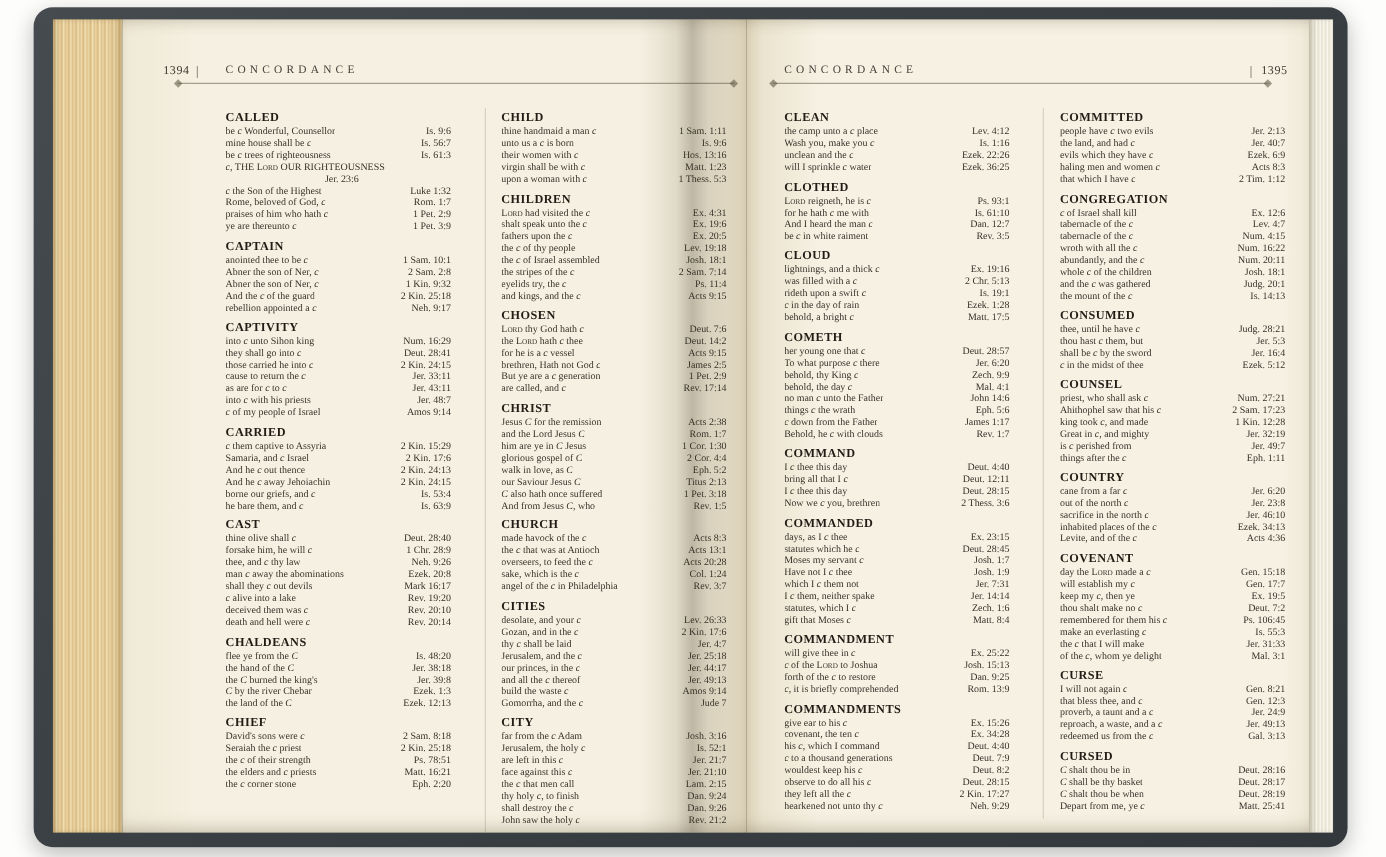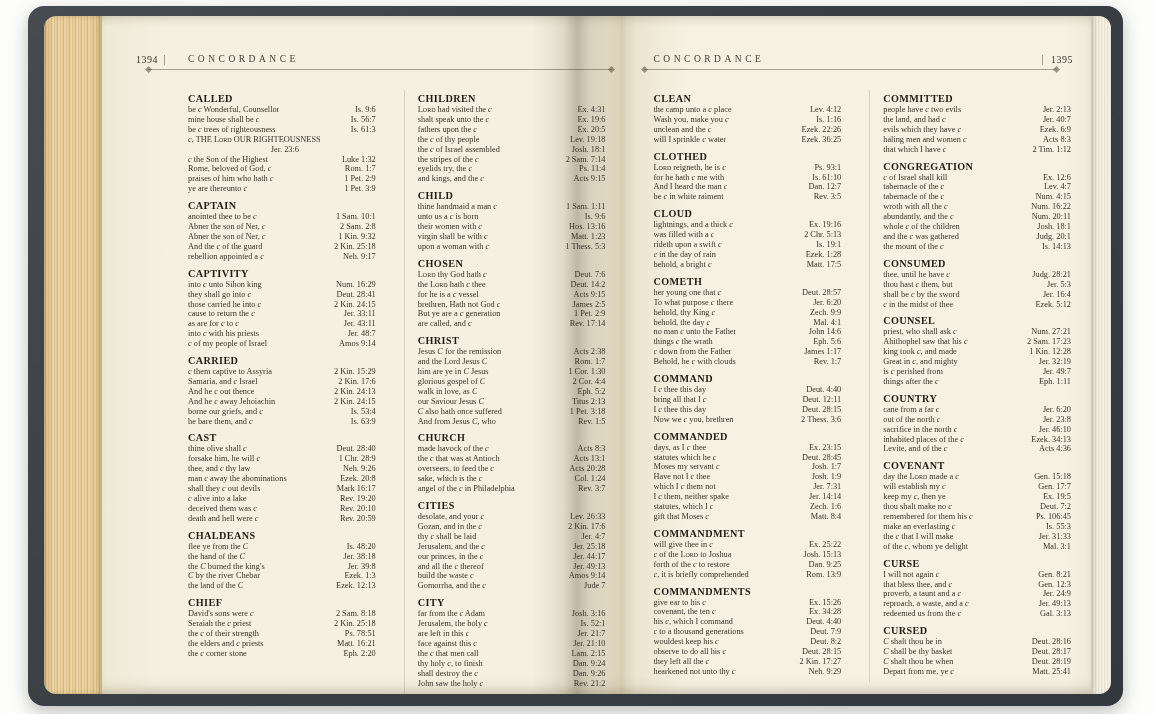--- a/index.html
+++ b/index.html
@@ -14,21 +14,21 @@
     position: absolute;
     left: 28px; top: 6px; right: 32px; bottom: 8px;
     background: linear-gradient(135deg, #454b4f 0%, #3a4044 40%, #33383c 100%);
     border-radius: 16px;
     box-shadow: 0 6px 18px rgba(0,0,0,0.25);
   }
   .pages-wrap {
     position: absolute;
     left: 16px; top: 10px; right: 12px; bottom: 12px;
     display: flex;
-    border-radius: 12px;
+    border-radius: 0;
     overflow: hidden;
   }
   .edge-left {
     width: 58px;
     background: repeating-linear-gradient(90deg,
       #e9d3a2 0px, #d9b97e 1.5px, #f0e1b6 3px, #dfc28c 4.5px, #ecd8a9 6px);
     box-shadow: inset -6px 0 8px -4px rgba(120,90,40,0.45), inset 4px 0 6px -3px rgba(80,60,30,0.4);
   }
   .edge-right {
     width: 20px;
@@ -291,21 +291,21 @@
               <div class="line">
                 <span class="t"><i>c</i> alive into a lake</span>
                 <span class="ref">Rev. 19:20</span>
               </div>
               <div class="line">
                 <span class="t">deceived them was <i>c</i></span>
                 <span class="ref">Rev. 20:10</span>
               </div>
               <div class="line">
                 <span class="t">death and hell were <i>c</i></span>
-                <span class="ref">Rev. 20:59</span>
+                <span class="ref">Rev. 20:14</span>
               </div>
             </div>
             <div class="entry">
               <div class="headword">CHALDEANS</div>
               <div class="line">
                 <span class="t">flee ye from the <i>C</i></span>
                 <span class="ref">Is. 48:20</span>
               </div>
               <div class="line">
                 <span class="t">the hand of the <i>C</i></span>
@@ -343,20 +343,43 @@
                 <span class="ref">Matt. 16:21</span>
               </div>
               <div class="line">
                 <span class="t">the <i>c</i> corner stone</span>
                 <span class="ref">Eph. 2:20</span>
               </div>
             </div>
           </div>
           <div class="col">
             <div class="entry">
+              <div class="headword">CHILD</div>
+              <div class="line">
+                <span class="t">thine handmaid a man <i>c</i></span>
+                <span class="ref">1 Sam. 1:11</span>
+              </div>
+              <div class="line">
+                <span class="t">unto us a <i>c</i> is born</span>
+                <span class="ref">Is. 9:6</span>
+              </div>
+              <div class="line">
+                <span class="t">their women with <i>c</i></span>
+                <span class="ref">Hos. 13:16</span>
+              </div>
+              <div class="line">
+                <span class="t">virgin shall be with <i>c</i></span>
+                <span class="ref">Matt. 1:23</span>
+              </div>
+              <div class="line">
+                <span class="t">upon a woman with <i>c</i></span>
+                <span class="ref">1 Thess. 5:3</span>
+              </div>
+            </div>
+            <div class="entry">
               <div class="headword">CHILDREN</div>
               <div class="line">
                 <span class="t"><span class="sc">Lord</span> had visited the <i>c</i></span>
                 <span class="ref">Ex. 4:31</span>
               </div>
               <div class="line">
                 <span class="t">shalt speak unto the <i>c</i></span>
                 <span class="ref">Ex. 19:6</span>
               </div>
               <div class="line">
@@ -375,43 +398,20 @@
                 <span class="t">the stripes of the <i>c</i></span>
                 <span class="ref">2 Sam. 7:14</span>
               </div>
               <div class="line">
                 <span class="t">eyelids try, the <i>c</i></span>
                 <span class="ref">Ps. 11:4</span>
               </div>
               <div class="line">
                 <span class="t">and kings, and the <i>c</i></span>
                 <span class="ref">Acts 9:15</span>
-              </div>
-            </div>
-            <div class="entry">
-              <div class="headword">CHILD</div>
-              <div class="line">
-                <span class="t">thine handmaid a man <i>c</i></span>
-                <span class="ref">1 Sam. 1:11</span>
-              </div>
-              <div class="line">
-                <span class="t">unto us a <i>c</i> is born</span>
-                <span class="ref">Is. 9:6</span>
-              </div>
-              <div class="line">
-                <span class="t">their women with <i>c</i></span>
-                <span class="ref">Hos. 13:16</span>
-              </div>
-              <div class="line">
-                <span class="t">virgin shall be with <i>c</i></span>
-                <span class="ref">Matt. 1:23</span>
-              </div>
-              <div class="line">
-                <span class="t">upon a woman with <i>c</i></span>
-                <span class="ref">1 Thess. 5:3</span>
               </div>
             </div>
             <div class="entry">
               <div class="headword">CHOSEN</div>
               <div class="line">
                 <span class="t"><span class="sc">Lord</span> thy God hath <i>c</i></span>
                 <span class="ref">Deut. 7:6</span>
               </div>
               <div class="line">
                 <span class="t">the <span class="sc">Lord</span> hath <i>c</i> thee</span>

